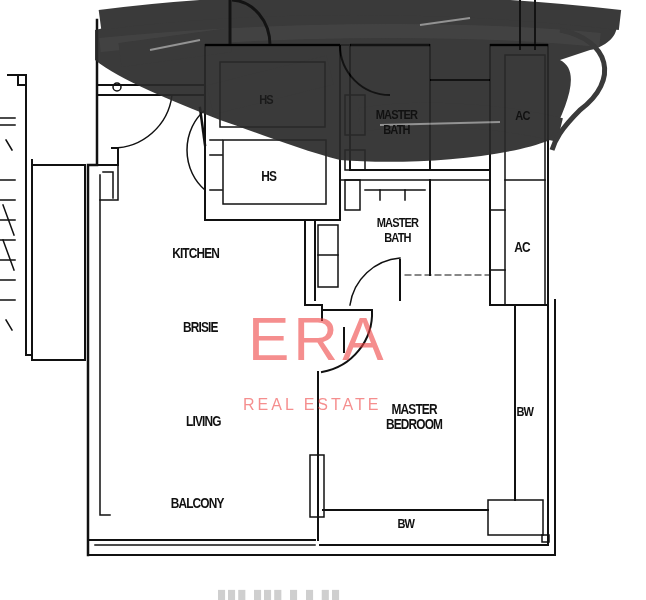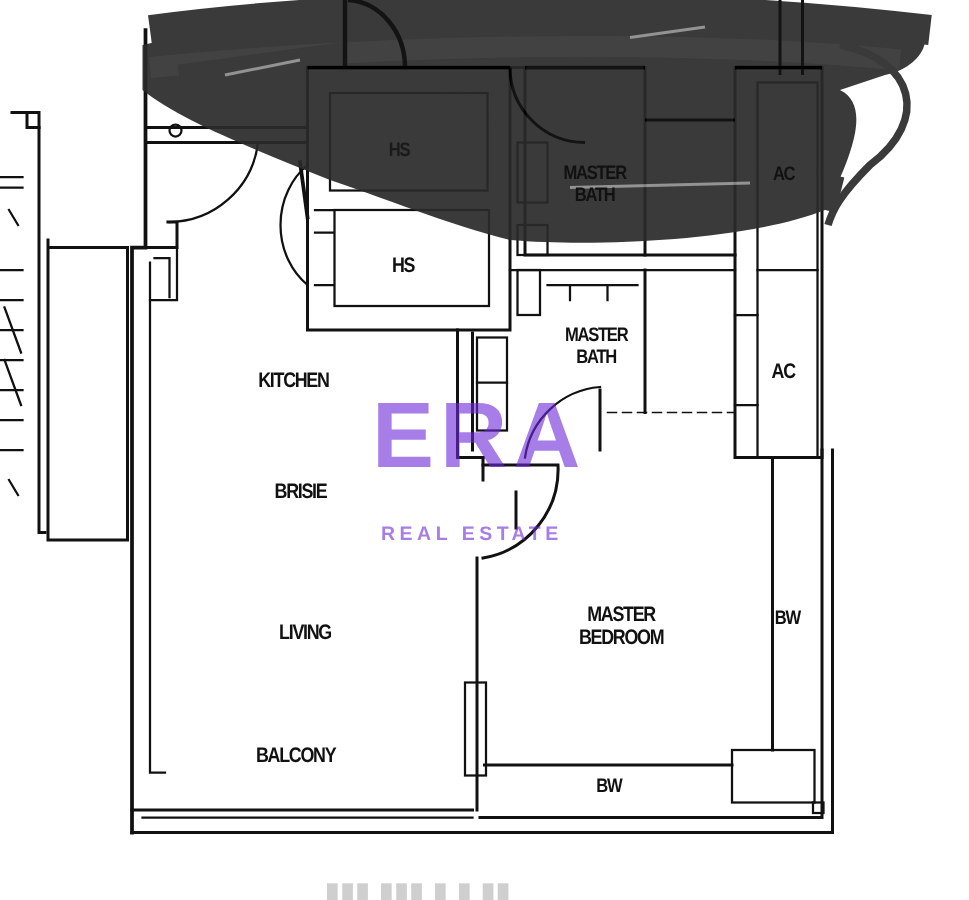--- a/index.html
+++ b/index.html
@@ -1,21 +1,21 @@
 <!DOCTYPE html>
 <html><head>
   <meta charset="utf-8">
   <style>
     html, body { margin: 0; padding: 0; background: #ffffff; }
     body { width: 646px; height: 600px; overflow: hidden; position: relative; font-family: "Liberation Sans", sans-serif; }
     #plan { position: absolute; left: 0; top: 0; width: 646px; height: 600px; }
     .w { stroke: #111; fill: none; stroke-linecap: square; }
     .lbl { position: absolute; font-family: "Liberation Sans", sans-serif; font-weight: bold; color: #111; font-size: 14px; letter-spacing: -1px; text-align: center; line-height: 15px; transform: scaleX(0.85); white-space: nowrap; }
     .lbl.sm { font-size: 13px; }
-    .wm { position: absolute; color: #6d28d9; font-family: "Liberation Sans", sans-serif; font-weight: bold; opacity: 0.6; }
+    .wm { position: absolute; color: #ef4444; font-family: "Liberation Sans", sans-serif; font-weight: normal; opacity: 0.6; margin-top: 48px; }
     .caption { position: absolute; left: 218px; top: 590px; font-size: 10px; color: #cfcfcf; letter-spacing: 3px; font-family: "Liberation Sans", sans-serif; }
   </style>
 </head>
 <body>
 
 <svg id="plan" viewBox="0 0 646 600" xmlns="http://www.w3.org/2000/svg">
 
   <g>
     <path class="w" stroke-width="2" d="M8 75 L26 75 L26 355 L30 355"></path>
     <path class="w" stroke-width="2" d="M18 75 L18 85 L26 85"></path>
@@ -107,21 +107,21 @@
 
     <path d="M230 0 L230 45 M232 0 A 40 45 0 0 1 270 45" stroke="#000" stroke-width="3" fill="none"></path>
     <path d="M205 45 L340 45 M350 45 L430 45 M490 45 L548 45" stroke="#000" stroke-width="2.5" fill="none"></path>
     <path d="M340 45 A 50 50 0 0 0 390 95" stroke="#000" stroke-width="2" fill="none"></path>
     <path d="M430 80 L490 80" stroke="#000" stroke-width="2" fill="none"></path>
     <path d="M520 0 L520 50 M535 0 L535 50" stroke="#000" stroke-width="2" fill="none"></path>
   </g>
 </svg>
 
 <div class="wm" style="left:248px; top:255px; font-size:62px; letter-spacing:4px;">ERA</div>
-<div class="wm" style="left:254px; top:348px; font-size:13px; letter-spacing:3px;">REAL ESTATE</div>
+<div class="wm" style="left:243px; top:348px; font-size:16px; letter-spacing:3px;">REAL ESTATE</div>
 
 <div class="lbl sm" style="left:258px; top:92px; color:#1a1a1a;">HS</div>
 <div class="lbl" style="left:260px; top:169px;">HS</div>
 <div class="lbl sm" style="left:372px; top:107px; white-space:pre; color:#111;">MASTER
 BATH</div>
 <div class="lbl sm" style="left:514px; top:108px; color:#111;">AC</div>
 <div class="lbl" style="left:168px; top:246px;">KITCHEN</div>
 <div class="lbl sm" style="left:373px; top:215px; white-space:pre;">MASTER
 BATH</div>
 <div class="lbl" style="left:513px; top:240px;">AC</div>

